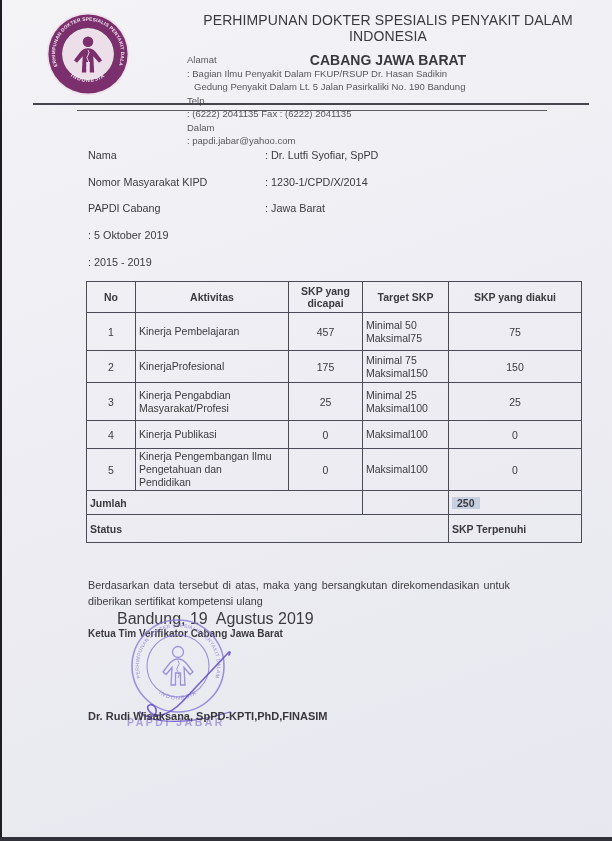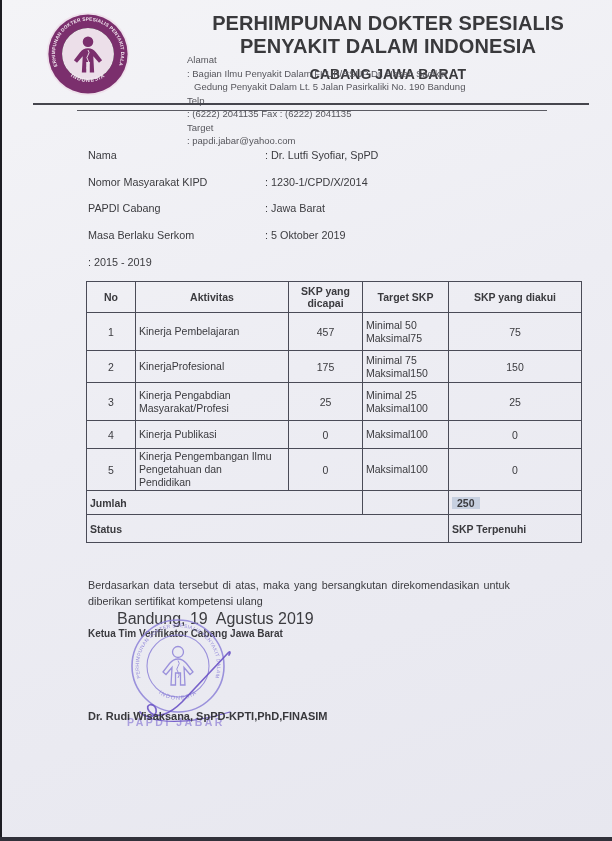--- a/index.html
+++ b/index.html
@@ -8,21 +8,21 @@
     background:linear-gradient(160deg,#f4f4f7 0%,#ededf3 45%,#e7e7ef 100%);
     font-family:"Liberation Sans","DejaVu Sans",sans-serif;
     color:#3b3b3f;
   }
   .edge-left{position:absolute;left:0;top:0;width:2px;height:100%;background:#1d1d23;}
   .edge-bottom{position:absolute;left:0;bottom:0;width:100%;height:4px;background:#31313a;}
 
   
   .logo-svg{position:absolute;left:44px;top:10px;width:88px;height:88px;}
   .org-block{position:absolute;left:170px;top:12px;width:436px;text-align:center;}
-  .org-name{font-size:20px;font-weight:bold;color:#39393c;letter-spacing:0.1px;}
+  .org-name{font-size:14px;font-weight:normal;color:#39393c;letter-spacing:0.1px;}
   .org-branch{font-size:14px;font-weight:bold;color:#39393c;margin-top:8px;}
   .contact{position:absolute;left:187px;top:53px;font-size:9.5px;line-height:13.5px;color:#56565c;}
   .contact-row{display:flex;flex-direction:column;}
   .c-label{width:50px;}
   .c-value{white-space:pre;}
   .c-value.indent{padding-left:7px;}
 
   .rule1{position:absolute;left:33px;top:103px;width:556px;height:2px;background:#45454d;}
   .rule2{position:absolute;left:77px;top:110px;width:470px;height:1px;background:#5b5b63;}
 
@@ -98,21 +98,21 @@
     </div>
     <div class="contact-row">
       <span class="c-label"></span>
       <span class="c-value indent">Gedung Penyakit Dalam Lt. 5 Jalan Pasirkaliki No. 190 Bandung</span>
     </div>
     <div class="contact-row">
       <span class="c-label">Telp.</span>
       <span class="c-value">: (6222) 2041135 Fax : (6222) 2041135</span>
     </div>
     <div class="contact-row">
-      <span class="c-label">Target</span>
+      <span class="c-label">Dalam</span>
       <span class="c-value">: papdi.jabar@yahoo.com</span>
     </div>
   </div>
 
   <div class="rule1"></div>
   <div class="rule2"></div>
 
 
   <div class="fields">
     <div class="field-row">
@@ -121,21 +121,20 @@
     </div>
     <div class="field-row">
       <span class="field-label">Nomor Masyarakat KIPD</span>
       <span class="field-value">: 1230-1/CPD/X/2014</span>
     </div>
     <div class="field-row">
       <span class="field-label">PAPDI Cabang</span>
       <span class="field-value">: Jawa Barat</span>
     </div>
     <div class="field-row">
-      <span class="field-label">Masa Berlaku Serkom</span>
       <span class="field-value">: 5 Oktober 2019</span>
     </div>
     <div class="field-row">
       <span class="field-value">: 2015 - 2019</span>
     </div>
   </div>
 
   <table class="skp-table">
     <colgroup>
       <col style="width:49px">

